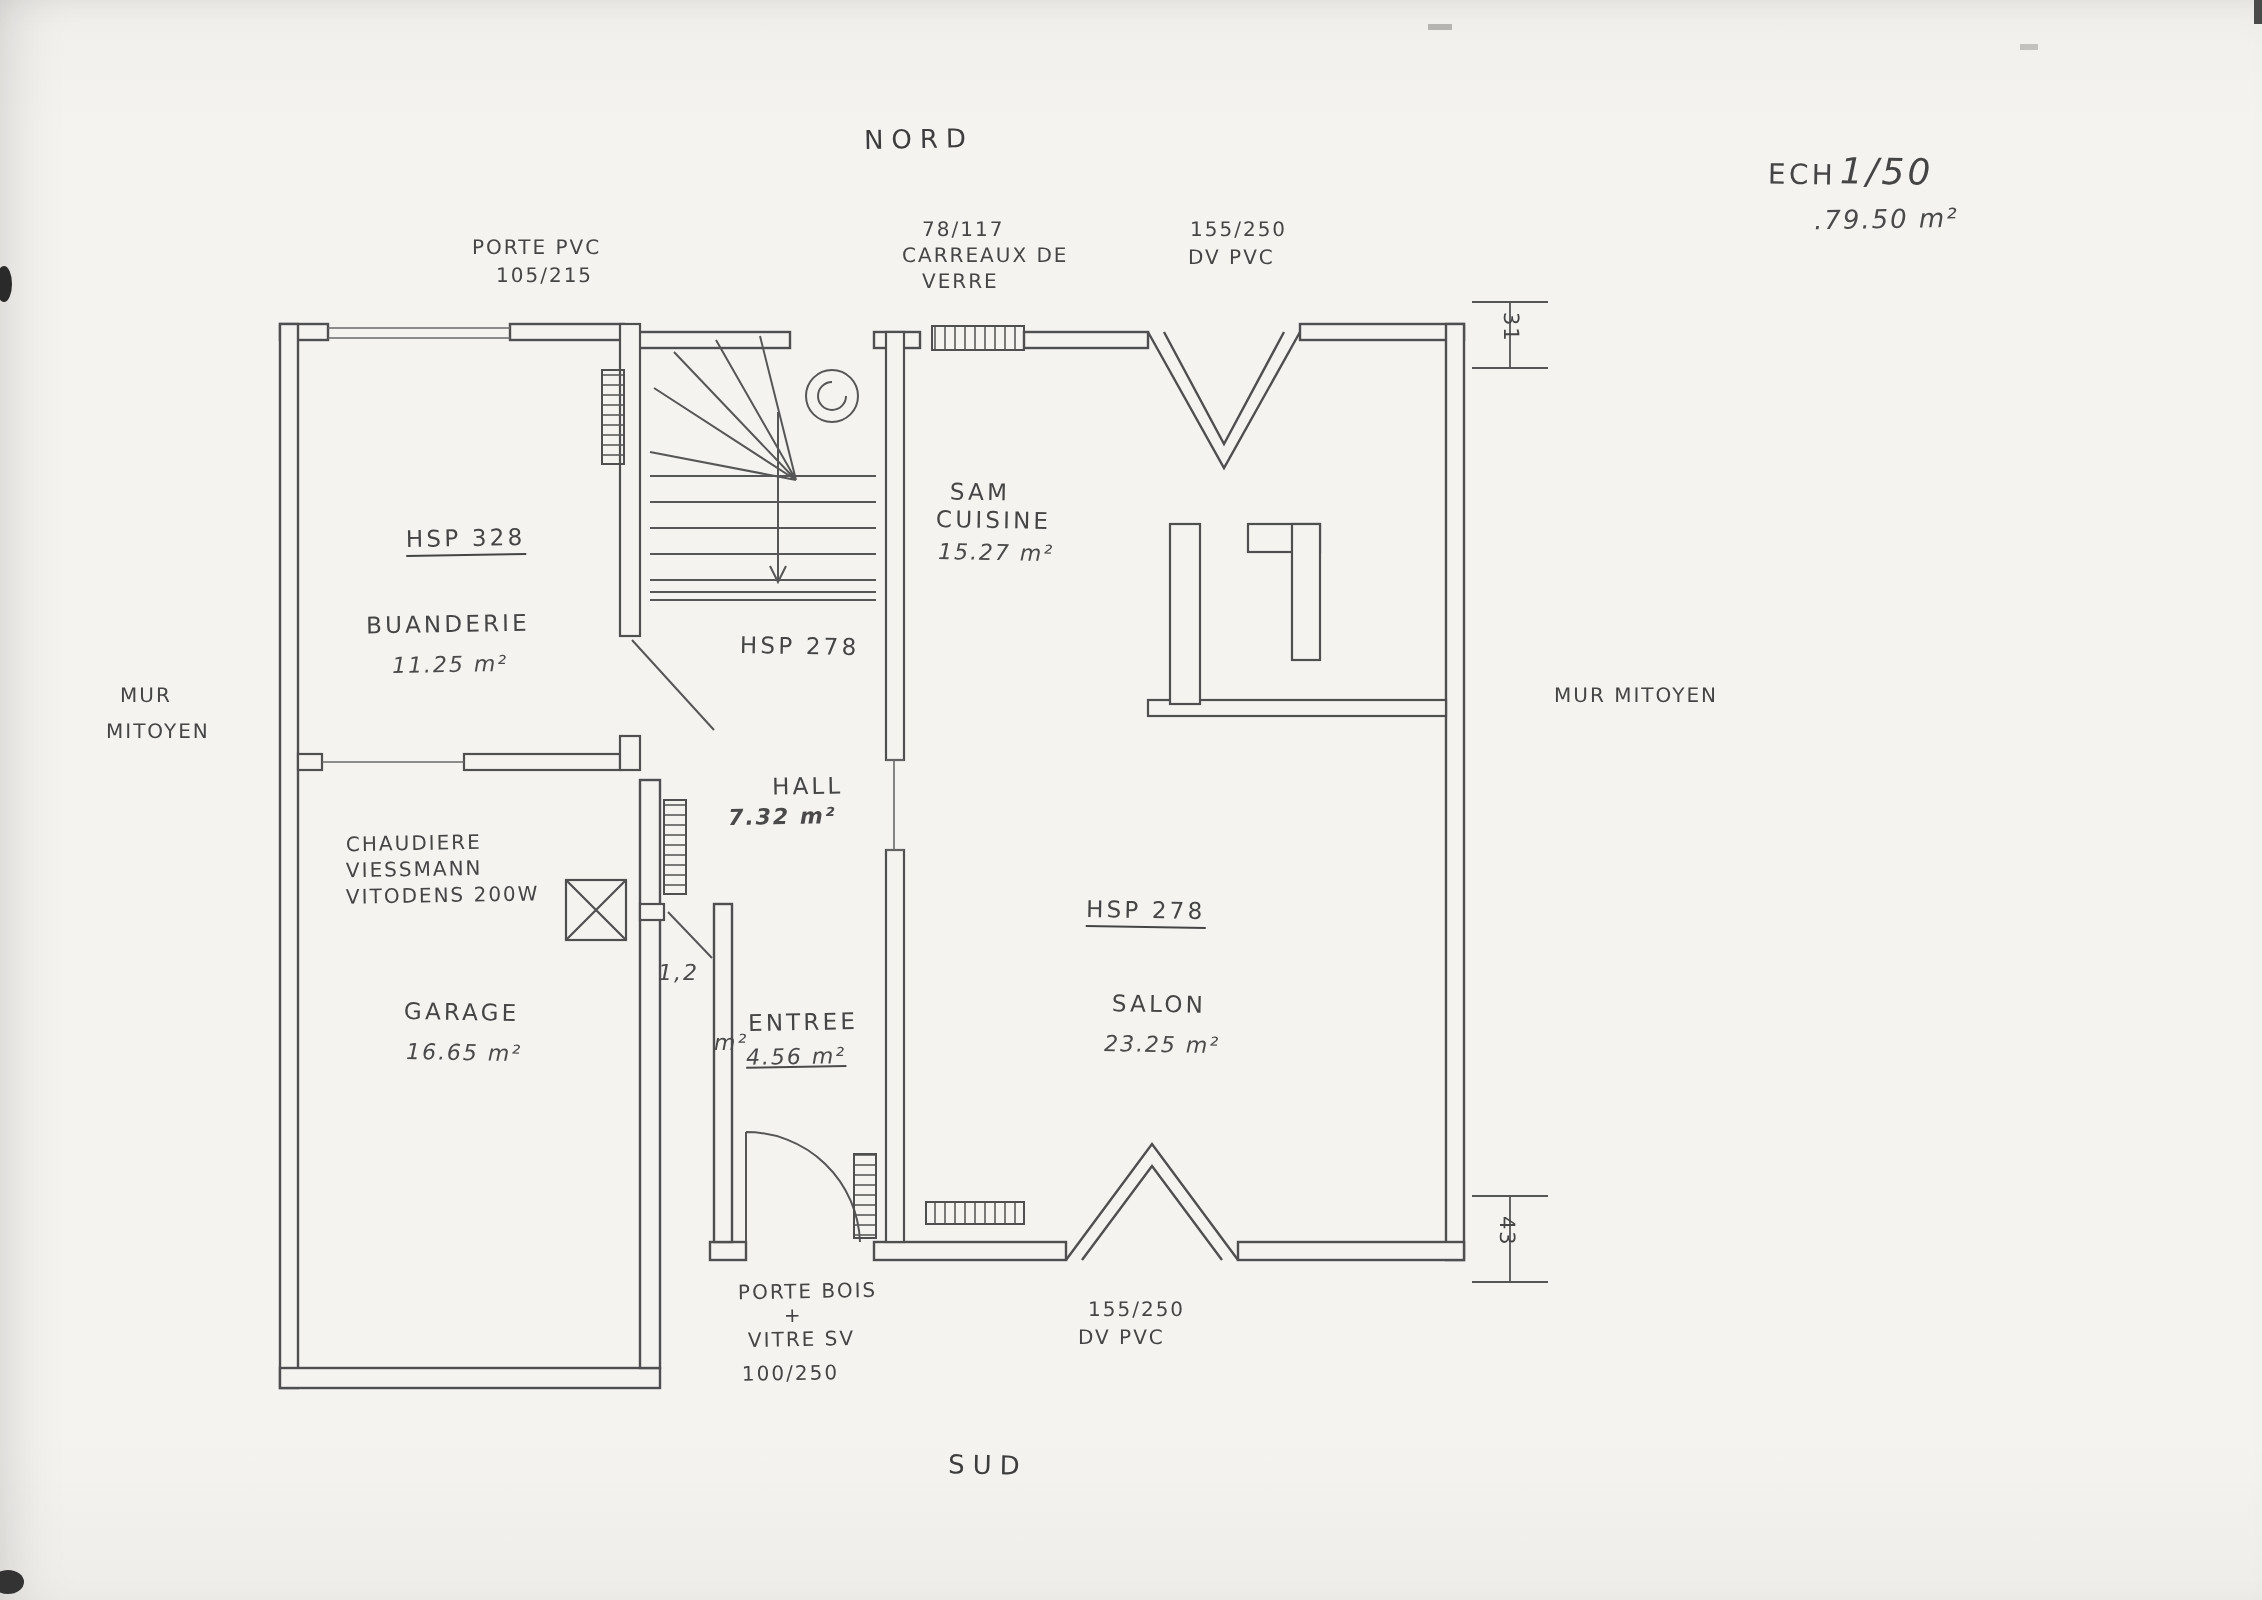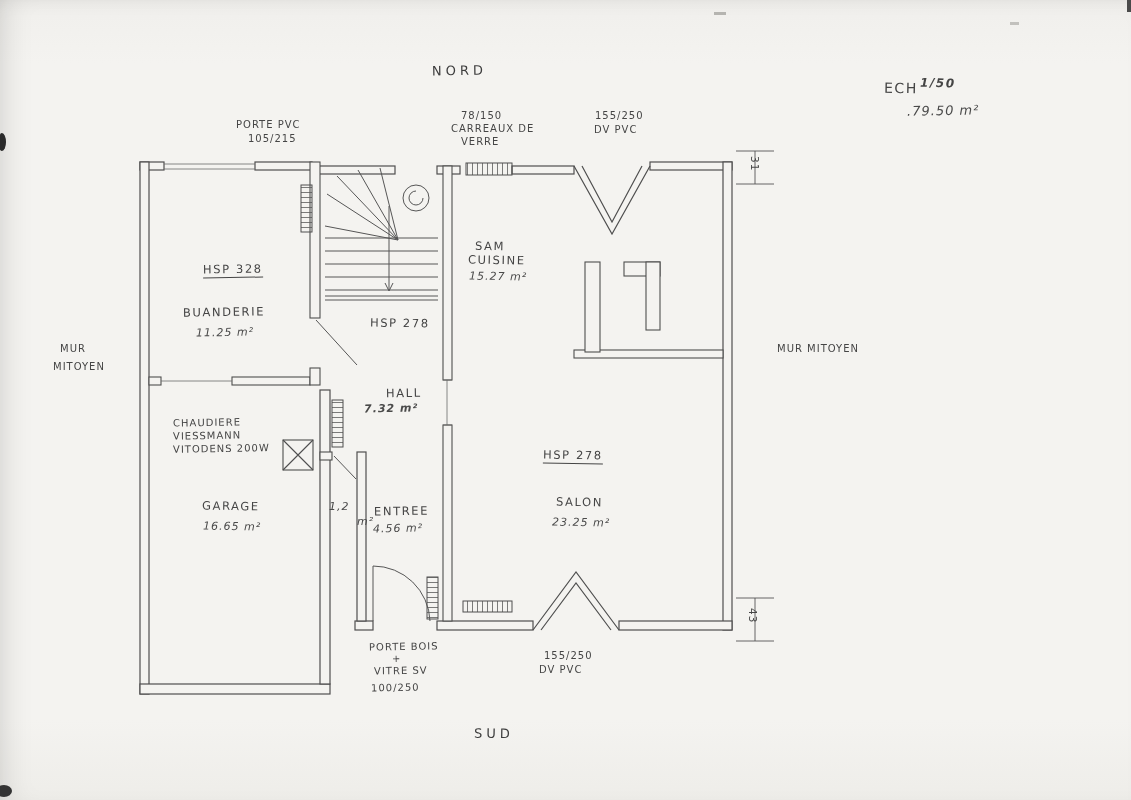--- a/index.html
+++ b/index.html
@@ -126,27 +126,27 @@
       <rect x="714" y="12" width="12" height="3" fill="#b5b4b0"></rect>
       <rect x="1010" y="22" width="9" height="3" fill="#c2c1bd"></rect>
       <rect x="1127" y="0" width="4" height="12" fill="#4a4a4a"></rect>
     </g>
   </svg>
 
   <div class="lbl big hand1" style="left:400px;top:63px;">NORD</div>
   <div class="lbl big hand2" style="left:442px;top:726px;">SUD</div>
 
   <div class="lbl hand2" style="left:884px;top:80px;font-size:14px;">ECH</div>
-  <div class="lbl hand2" style="left:920px;top:76px;font-size:12px;font-style:italic;font-weight:bold;">1/50</div>
+  <div class="lbl hand2" style="left:920px;top:76px;font-size:18px;font-style:italic;">1/50</div>
   <div class="lbl area hand1" style="left:907px;top:103px;font-size:13px;">.79.50 m²</div>
 
   <div class="lbl small" style="left:236px;top:119px;">PORTE PVC</div>
   <div class="lbl small" style="left:248px;top:133px;">105/215</div>
 
-  <div class="lbl small" style="left:461px;top:110px;">78/150</div>
+  <div class="lbl small" style="left:461px;top:110px;">78/117</div>
   <div class="lbl small" style="left:451px;top:123px;">CARREAUX DE</div>
   <div class="lbl small" style="left:461px;top:136px;">VERRE</div>
 
   <div class="lbl small" style="left:595px;top:110px;">155/250</div>
   <div class="lbl small" style="left:594px;top:124px;">DV PVC</div>
 
   <div class="lbl small" style="left:60px;top:343px;">MUR</div>
   <div class="lbl small" style="left:53px;top:361px;">MITOYEN</div>
   <div class="lbl small" style="left:777px;top:343px;">MUR  MITOYEN</div>
 
@@ -163,25 +163,25 @@
   <div class="lbl hand1" style="left:362px;top:386px;margin-left:24px;">HALL</div>
   <div class="lbl area hand1" style="left:364px;top:402px;font-weight:bold;">7.32 m²</div>
 
   <div class="lbl small hand1" style="left:173px;top:417px;">CHAUDIERE</div>
   <div class="lbl small hand1" style="left:173px;top:430px;">VIESSMANN</div>
   <div class="lbl small hand1" style="left:173px;top:443px;">VITODENS 200W</div>
 
   <div class="lbl hand2" style="left:202px;top:499px;">GARAGE</div>
   <div class="lbl area hand2" style="left:203px;top:520px;">16.65 m²</div>
 
-  <div class="lbl area" style="left:329px;top:500px;">1,2</div>
+  <div class="lbl area" style="left:329px;top:480px;">1,2</div>
   <div class="lbl area" style="left:331px;top:515px;padding-left:26px;">m²</div>
 
   <div class="lbl hand1" style="left:374px;top:504px;">ENTREE</div>
-  <div class="lbl area hand1" style="left:373px;top:522px;">4.56 m²</div>
+  <div class="lbl area hand1" style="left:373px;top:522px;text-decoration:underline;">4.56 m²</div>
 
   <div class="lbl underline hand2" style="left:543px;top:448px;">HSP 278</div>
   <div class="lbl hand2" style="left:556px;top:495px;">SALON</div>
   <div class="lbl area hand2" style="left:552px;top:516px;">23.25 m²</div>
 
   <div class="lbl small hand1" style="left:369px;top:641px;">PORTE BOIS</div>
   <div class="lbl small hand1" style="left:392px;top:653px;">+</div>
   <div class="lbl small hand1" style="left:374px;top:665px;">VITRE SV</div>
   <div class="lbl small hand1" style="left:371px;top:682px;">100/250</div>
 

